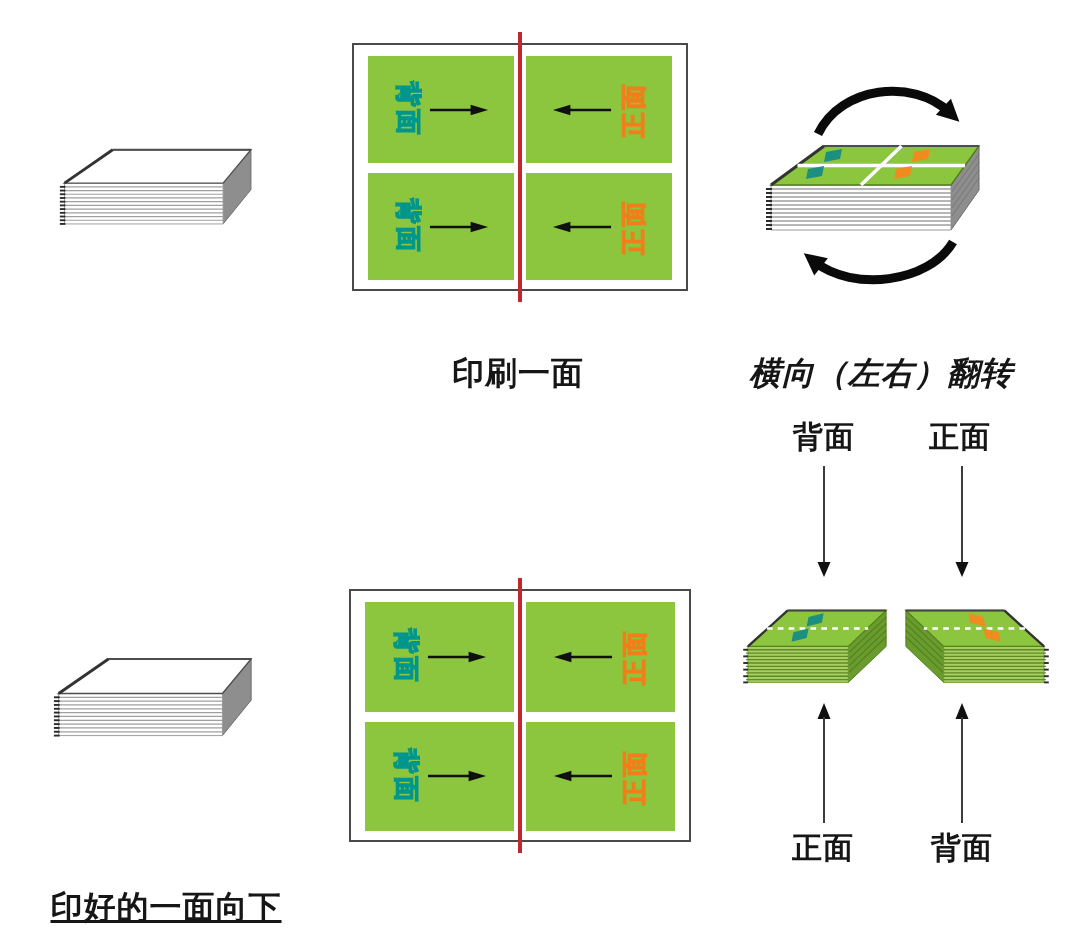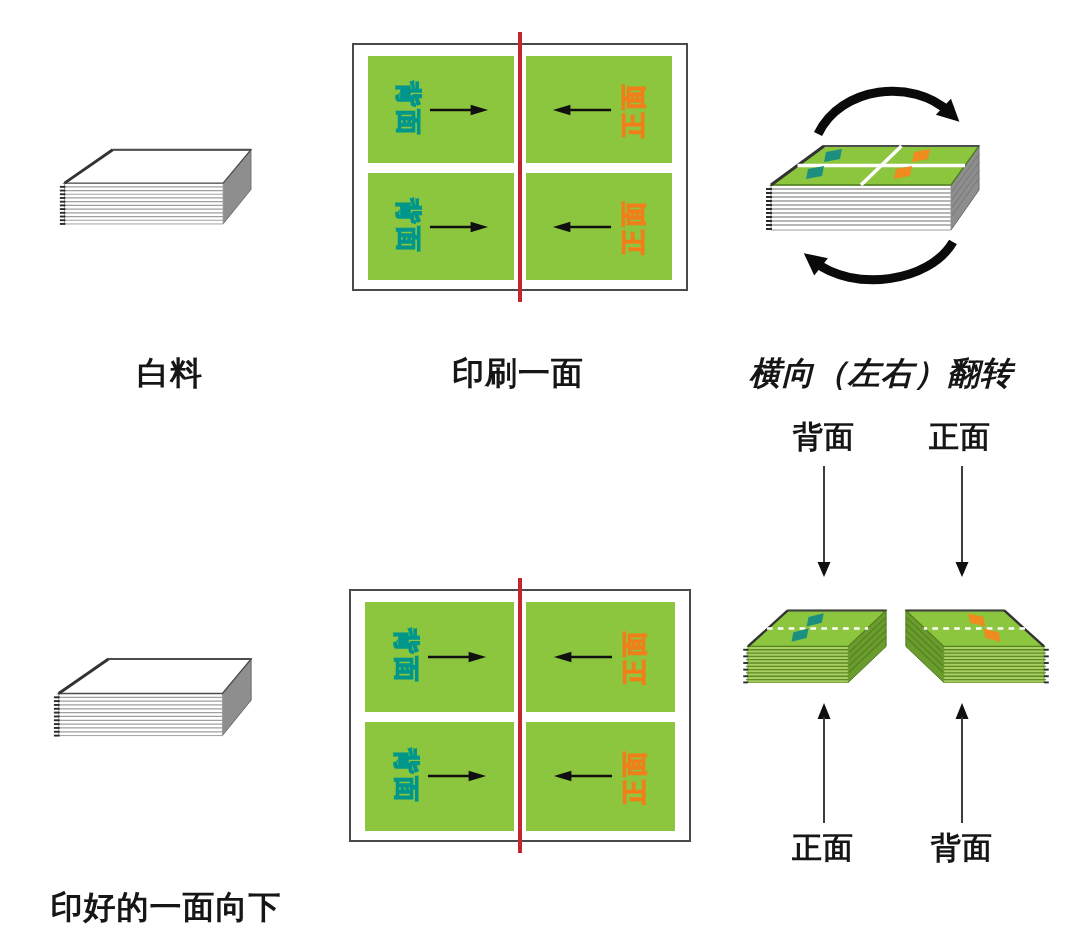--- a/index.html
+++ b/index.html
@@ -72,21 +72,20 @@
       <line x1="2" y1="68" x2="8" y2="68"></line>
         <line x1="2" y1="72" x2="8" y2="72"></line>
       <line x1="2" y1="76" x2="8" y2="76"></line>
         <line x1="2" y1="80" x2="8" y2="80"></line>
       <line x1="2" y1="84" x2="8" y2="84"></line>
     </g>
     <polygon points="7,40 59,4 208,4 178,40" fill="#ffffff" stroke="#4d4d4d" stroke-width="1.4"></polygon>
     <line x1="7" y1="40" x2="59" y2="4" stroke="#333333" stroke-width="3"></line>
     <line x1="59" y1="4" x2="208" y2="4" stroke="#4d4d4d" stroke-width="2"></line>
   </svg>
-  <div class="lbl" style="left:70px; top:356px; width:200px;">白料</div>
 
   <div class="sheet" style="left:352px; top:43px; width:336px; height:248px;">
     <div class="panel">
       <span class="vbox">
           <span class="vtext back">背面</span>
         </span>
       <svg class="harrow" viewBox="0 0 64 16">
         <line x1="2" y1="8" x2="46" y2="8"></line>
           <polygon points="62,8 44,2.5 44,13.5"></polygon>
       </svg>
@@ -219,21 +218,21 @@
       <line x1="2" y1="68" x2="8" y2="68"></line>
         <line x1="2" y1="72" x2="8" y2="72"></line>
       <line x1="2" y1="76" x2="8" y2="76"></line>
         <line x1="2" y1="80" x2="8" y2="80"></line>
       <line x1="2" y1="84" x2="8" y2="84"></line>
     </g>
     <polygon points="7,40 59,4 208,4 178,40" fill="#ffffff" stroke="#4d4d4d" stroke-width="1.4"></polygon>
     <line x1="7" y1="40" x2="59" y2="4" stroke="#333333" stroke-width="3"></line>
     <line x1="59" y1="4" x2="208" y2="4" stroke="#4d4d4d" stroke-width="2"></line>
   </svg>
-  <div class="lbl" style="left:16px; top:890px; width:300px;">印好的一面向下</div>
+  <div class="lbl" style="left:16px; top:890px; width:300px;text-decoration:underline;">印好的一面向下</div>
 
   <div class="sheet" style="left:349px; top:589px; width:342px; height:253px;">
     <div class="panel">
       <span class="vbox">
           <span class="vtext back">背面</span>
         </span>
       <svg class="harrow" viewBox="0 0 64 16">
         <line x1="2" y1="8" x2="46" y2="8"></line>
           <polygon points="62,8 44,2.5 44,13.5"></polygon>
       </svg>

